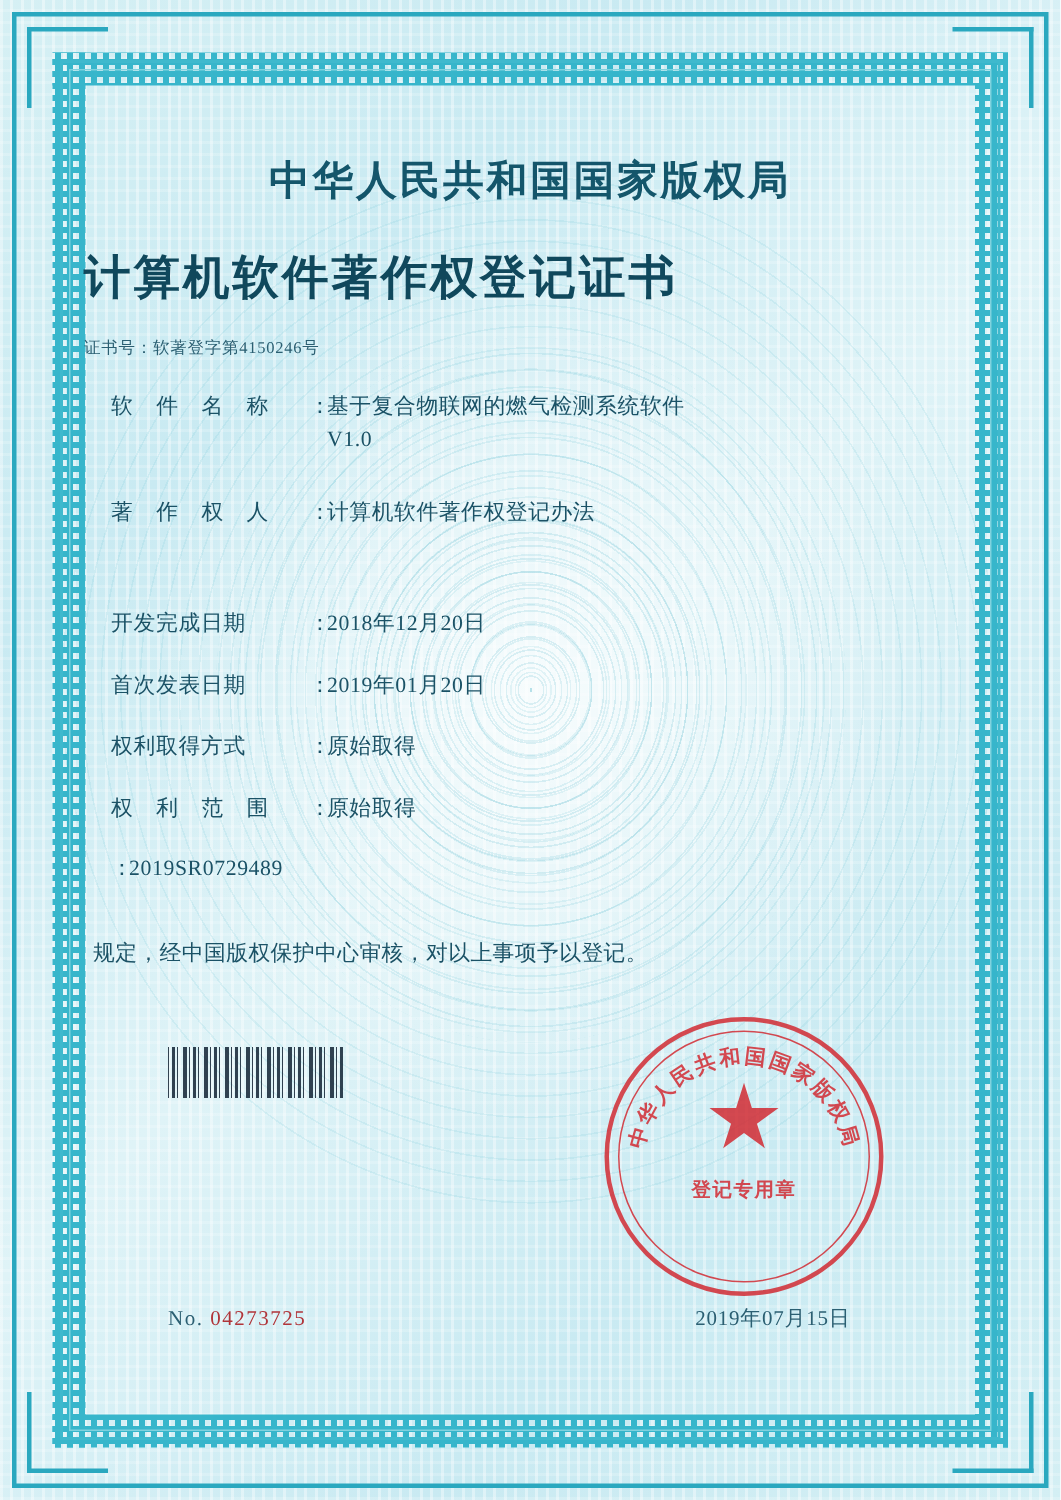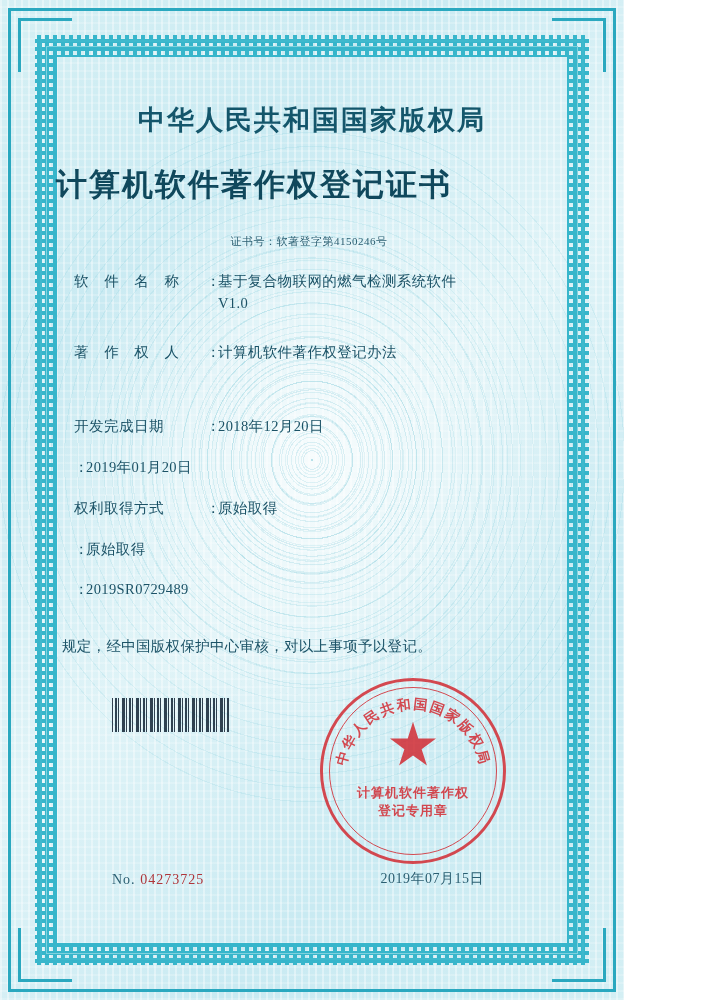--- a/index.html
+++ b/index.html
@@ -9,21 +9,21 @@
   }
   body {
     width: 707px;
     height: 1000px;
     font-family: "Liberation Serif", serif;
     overflow: hidden;
   }
 
   .certificate {
     position: relative;
-    width: 624px;
+    width: 707px;
     height: 1000px;
     box-sizing: border-box;
     background:
       radial-gradient(ellipse 360px 420px at 50% 46%, rgba(255,255,255,0.75) 0%, rgba(255,255,255,0.25) 45%, rgba(255,255,255,0) 70%),
       repeating-linear-gradient(90deg, rgba(255,255,255,0.38) 0px, rgba(255,255,255,0.38) 2px, rgba(178,226,236,0.0) 2px, rgba(178,226,236,0.0) 7px),
       repeating-linear-gradient(0deg, rgba(255,255,255,0.20) 0px, rgba(255,255,255,0.20) 2px, rgba(178,226,236,0.0) 2px, rgba(178,226,236,0.0) 8px),
       linear-gradient(135deg, #d6f0f4 0%, #c9eaf2 25%, #dff3f7 50%, #c9eaf2 75%, #d4eff4 100%);
     overflow: hidden;
   }
 
@@ -126,24 +126,24 @@
   .title-sub {
     font-size: 31px;
     font-weight: bold;
     letter-spacing: 2px;
     color: #10485c;
     margin-top: 26px;
     font-family: "DejaVu Serif", serif;
   }
 
   .cert-no {
-    text-align: center;
+    text-align: left;
     font-size: 11px;
     color: #2b5f72;
-    margin-top: 28px;
+    margin-top: 18px;
     padding-right: 6px;
     letter-spacing: 0.5px;
   }
 
   .fields {
     margin-top: 22px;
     padding-left: 18px;
   }
   .field-row {
     display: flex;
@@ -330,31 +330,33 @@
 
       <div class="gap-a"></div>
 
       <div class="field-row">
         <div class="field-label">开发完成日期</div>
         <div class="field-colon">：</div>
         <div class="field-value">2018年12月20日</div>
       </div>
 
       <div class="field-row">
+        <div class="field-label">首次发表日期</div>
         <div class="field-colon">：</div>
         <div class="field-value">2019年01月20日</div>
       </div>
 
       <div class="field-row">
         <div class="field-label">权利取得方式</div>
         <div class="field-colon">：</div>
         <div class="field-value">原始取得</div>
       </div>
 
       <div class="field-row">
+        <div class="field-label spaced">权 利 范 围</div>
         <div class="field-colon">：</div>
         <div class="field-value">原始取得</div>
       </div>
 
       <div class="field-row">
         <div class="field-colon">：</div>
         <div class="field-value">2019SR0729489</div>
       </div>
 
     </div>
@@ -372,21 +374,20 @@
         <svg class="seal-arc" viewBox="0 0 180 180">
           <defs>
             <path id="arcpath" d="M 22,96 A 68,68 0 0 1 158,96"></path>
           </defs>
           <text>
             <textPath href="#arcpath" startOffset="50%" text-anchor="middle">中华人民共和国国家版权局</textPath>
           </text>
         </svg>
         <div class="seal-star"></div>
         <div class="seal-text-lines">
-          <div>计算机软件著作权</div>
           <div>登记专用章</div>
         </div>
       </div>
 
       <div class="doc-no">
         <span class="prefix">No.</span>
         <span>04273725</span>
       </div>
 
       <div class="issue-date">2019年07月15日</div>

